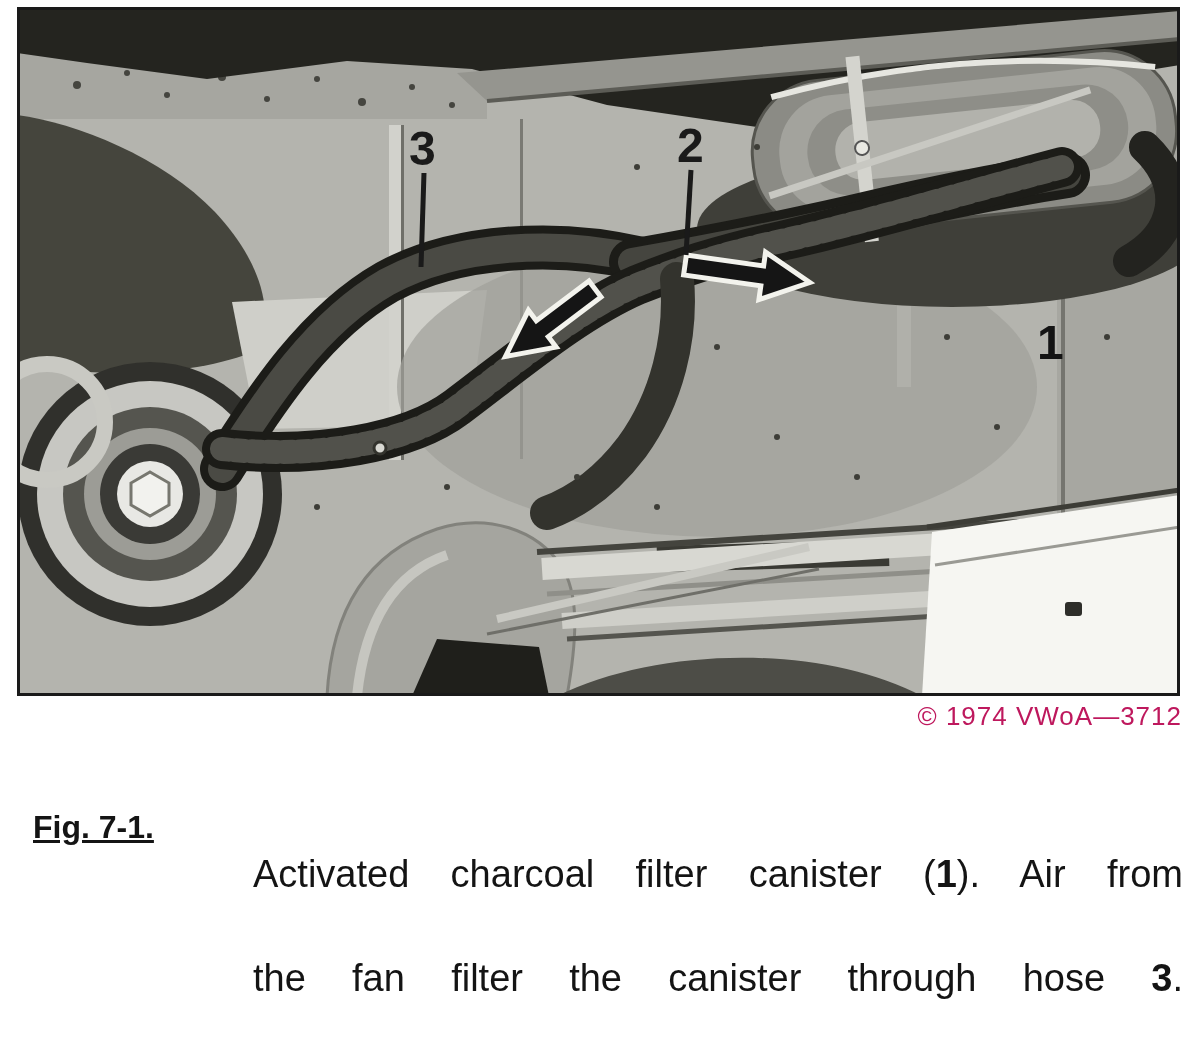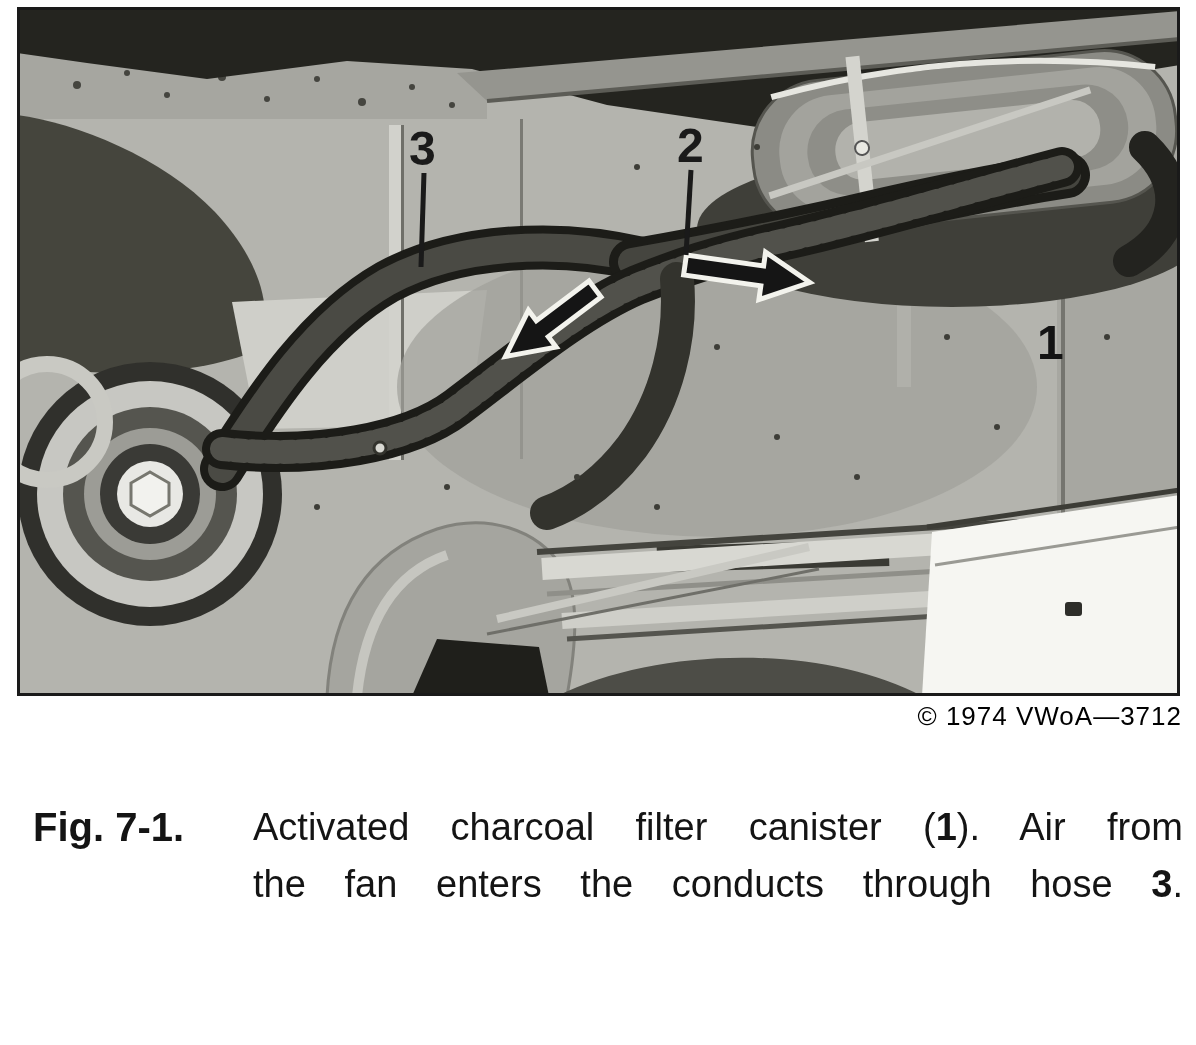--- a/index.html
+++ b/index.html
@@ -1,26 +1,26 @@
 <!DOCTYPE html>
 <html><head>
 <meta charset="utf-8">
 <style>
   html,body{margin:0;padding:0;background:#ffffff;}
   body{width:1196px;height:1045px;position:relative;overflow:hidden;
        font-family:"Liberation Sans", sans-serif;color:#141414;}
   .photo-frame{position:absolute;left:17px;top:7px;width:1163px;height:689px;}
   .photo-frame svg{display:block;width:100%;height:100%;}
   .credit{position:absolute;top:701px;right:14px;font-size:26px;letter-spacing:1px;
-          color:#000000;white-space:nowrap;}
+          color:#be185d;white-space:nowrap;}
   .caption{position:absolute;left:33px;top:799px;width:1150px;display:flex;}
-  .cap-label{width:220px;flex:0 0 220px;font-weight:bold;font-size:40px;line-height:57px;}
+  .cap-label{width:220px;flex:0 0 220px;font-weight:bold;font-size:32px;line-height:57px;text-decoration:underline;}
   .cap-body{flex:1;font-size:38px;line-height:57px;}
   .cap-line{white-space:normal;}
-  .cap-line.just{text-align:justify;text-align-last:justify;}
+  .cap-line.just{text-align:justify;text-align-last:justify;margin-top:47px;}
   .cap-body .b{font-weight:bold;}
 </style>
 </head>
 <body>
 
 <div class="photo-frame">
   <svg viewBox="0 0 1163 689" preserveAspectRatio="none">
 
     <rect x="0" y="0" width="1163" height="689" fill="#b4b4ae"></rect>
     <rect x="1040" y="120" width="123" height="420" fill="#a7a7a1"></rect>
@@ -158,15 +158,15 @@
     <rect x="1.5" y="1.5" width="1160" height="686" fill="none" stroke="#1a1a1a" stroke-width="3"></rect>
   </svg>
 </div>
 
 <div class="credit">© 1974 VWoA—3712</div>
 
 <div class="caption">
   <div class="cap-label">Fig. 7-1.</div>
   <div class="cap-body">
       <div class="cap-line just"><span>Activated charcoal filter canister (</span><span class="b">1</span><span>). Air from</span></div>
-      <div class="cap-line just"><span>the fan enters the conducts through hose </span><span class="b">3</span><span>.</span></div>
+      <div class="cap-line just"><span>the fan filter the canister through hose </span><span class="b">3</span><span>.</span></div>
     </div>
 </div>
 
 </body></html>

